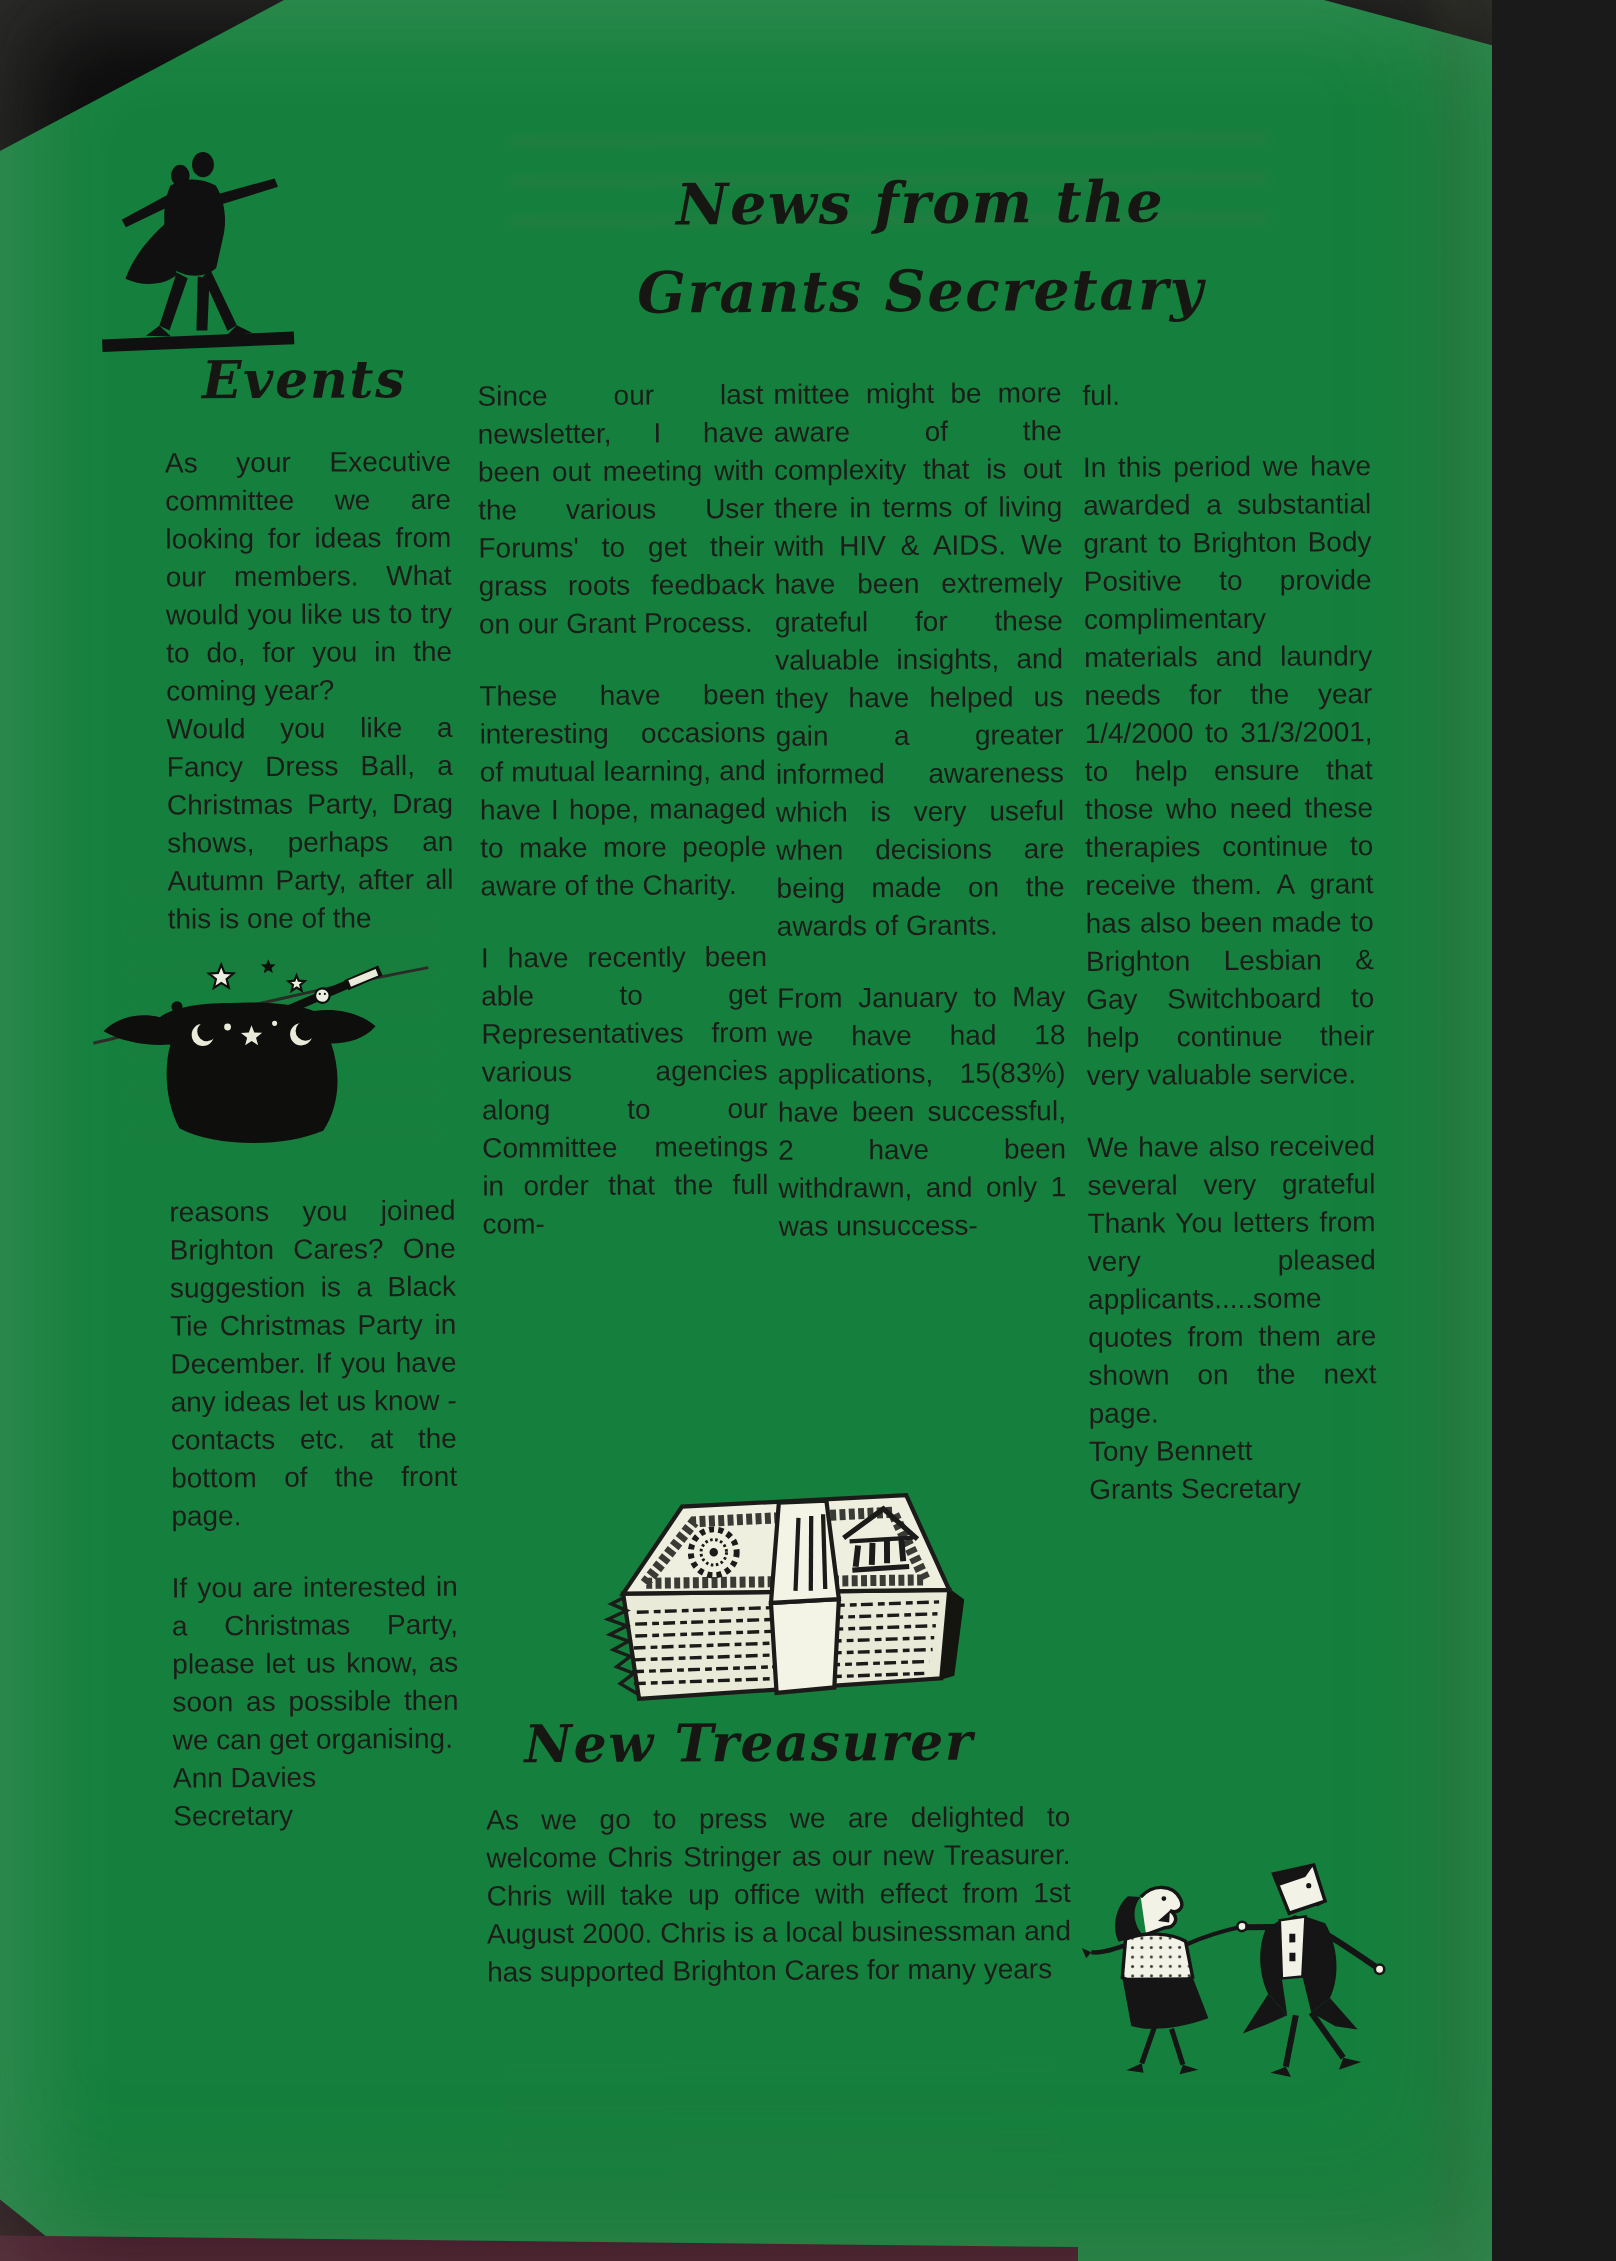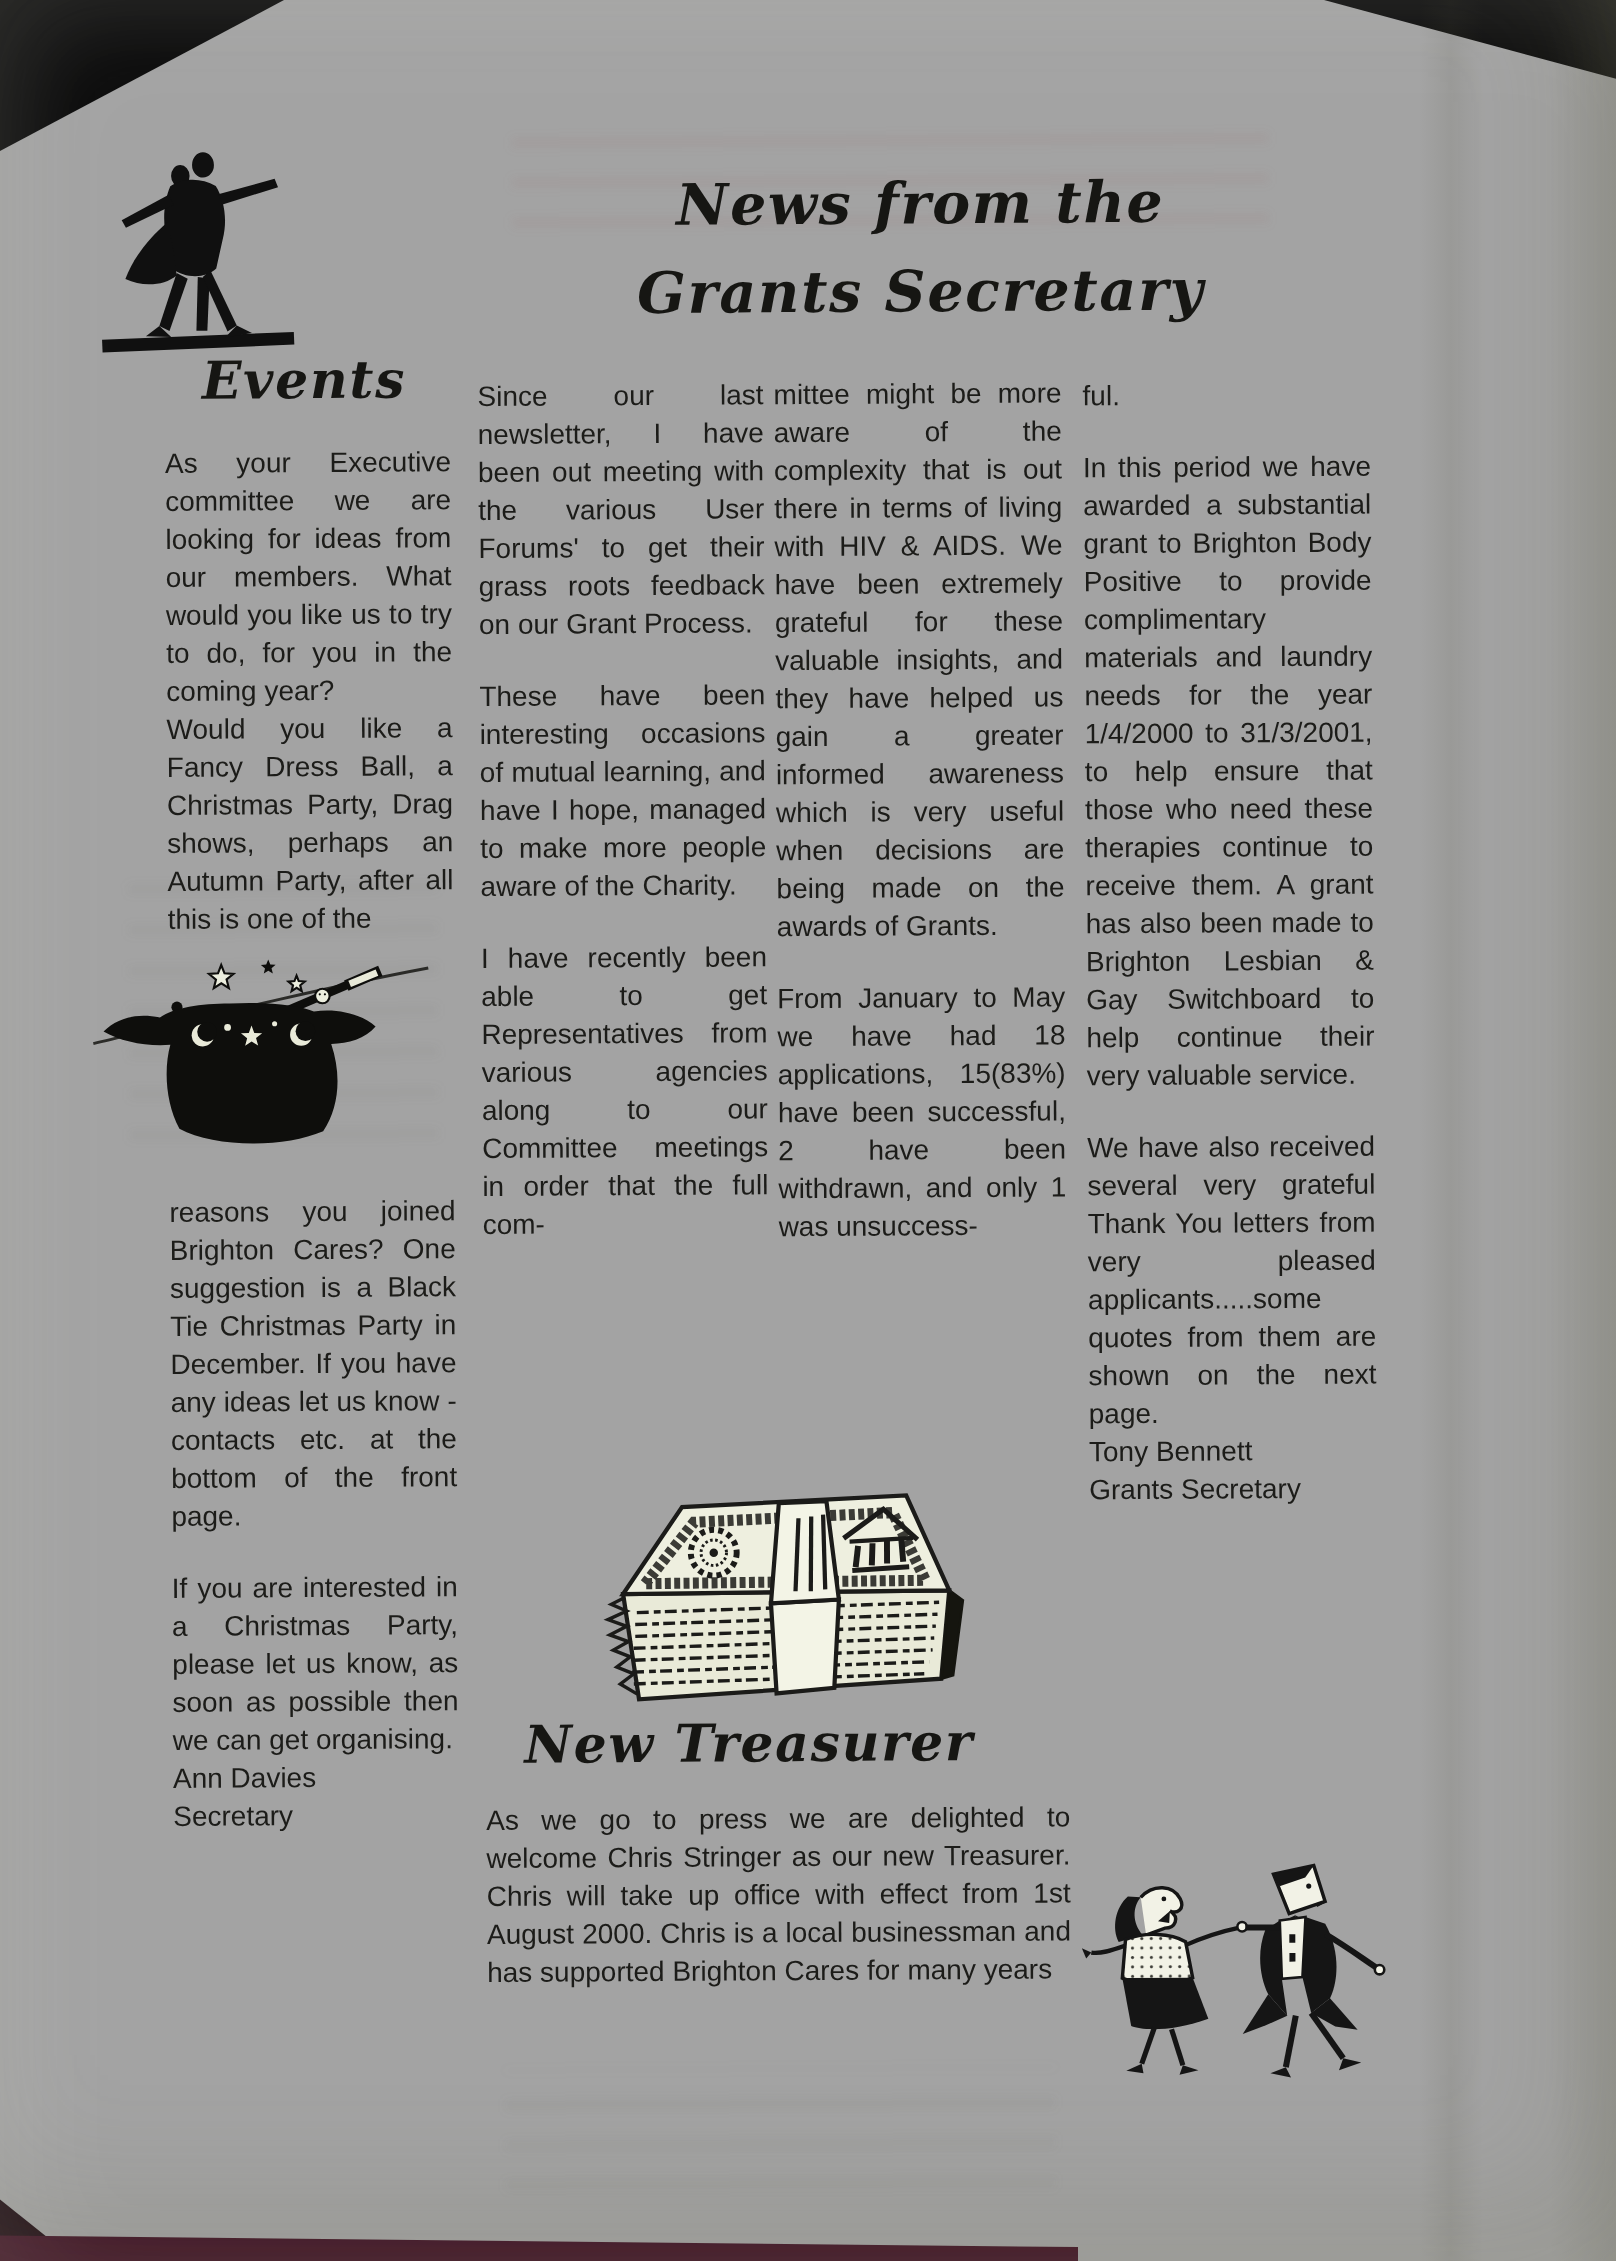--- a/index.html
+++ b/index.html
@@ -1,22 +1,22 @@
 <!DOCTYPE html>
 <html style="font-size:13.8px"><head>
 <meta charset="utf-8">
 <style>
   html,body { margin:0; padding:0; background:#1a1a1a; }
   .page {
-    position:relative; width:1616px; height:2261px; overflow:hidden;
+    position:relative; width:1492px; height:2261px; overflow:hidden;
     background:
       radial-gradient(1119px 861px at 32% 28%, rgba(255,255,255,0.30), rgba(255,255,255,0) 65%),
       linear-gradient(115deg, #ecedd c0%, #e8ead8 40%, #dfe2cd 100%),
       #e6e8d6;
-    background-color:#a3a3a3;
+    background-color:#15803d;
     font-family:"Liberation Sans", sans-serif;
     color:#1c1c19;
   }
   .page::after {
     content:''; position:absolute; inset:0; pointer-events:none;
     box-shadow: inset -34px -52px 129px rgba(105,105,80,0.20), inset 26px 21.5px 112px rgba(255,255,255,0.12);
   }
   .sheet { position:absolute; inset:0; transform:rotate(-0.35deg); transform-origin:50% 50%; }
 
   

